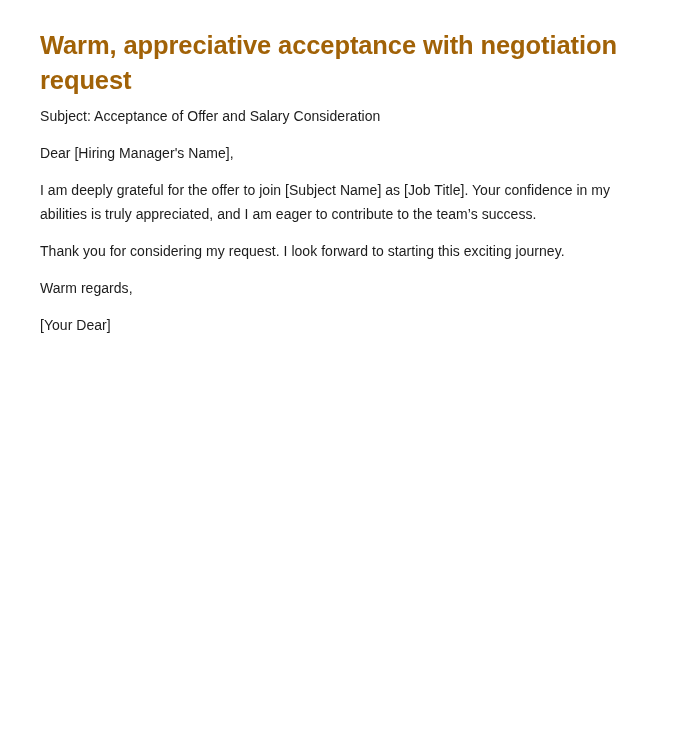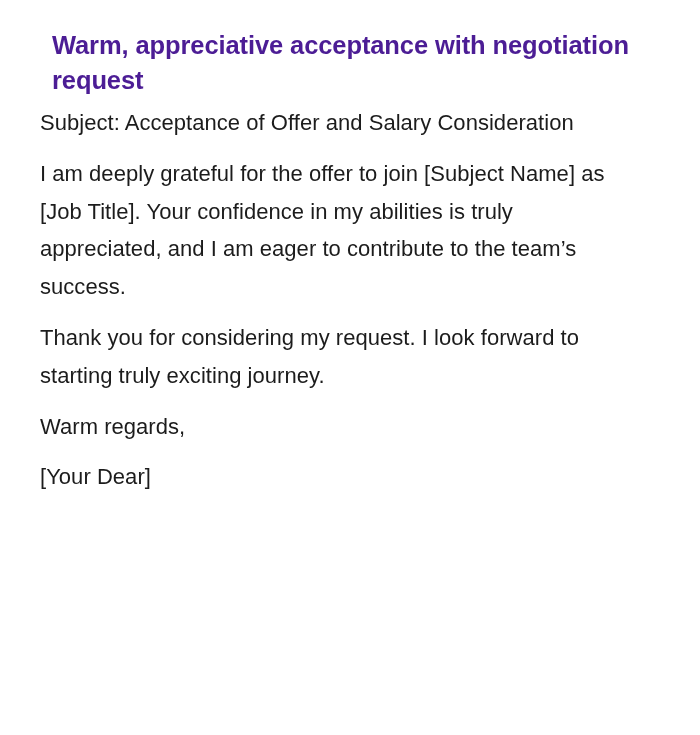--- a/index.html
+++ b/index.html
@@ -14,58 +14,59 @@
     -webkit-font-smoothing: antialiased;
   }
   .letter {
     box-sizing: border-box;
     width: 700px;
     min-height: 735px;
     padding: 28px 70px 30px 40px;
     background: #ffffff;
   }
   .letter-title {
-    margin: 0 0 6px 12px;
+    margin: 0 0 6px 0;
     font-size: 25.5px;
     line-height: 1.37;
     font-weight: 700;
-    color: #4c1d95;
+    color: #a16207;
     letter-spacing: -0.1px;
     max-width: 590px;
   }
   .letter-body {
     max-width: 592px;
   }
   .letter-para {
     margin: 0 0 13px 0;
-    font-size: 22px;
+    font-size: 14px;
     line-height: 1.72;
     color: #1c1c1c;
     font-weight: 400;
     letter-spacing: 0.04px;
   }
   .letter-para:last-child {
     margin-bottom: 0;
   }
 </style>
 </head>
 <body>
 
 <div class="letter">
 
   <h1 class="letter-title">Warm, appreciative acceptance with negotiation request</h1>
 
   <div class="letter-body">
 
     <p class="letter-para">Subject: Acceptance of Offer and Salary Consideration</p>
 
+    <p class="letter-para">Dear [Hiring Manager's Name],</p>
 
     <p class="letter-para">I am deeply grateful for the offer to join [Subject Name] as [Job Title]. Your confidence in my abilities is truly appreciated, and I am eager to contribute to the team’s success.</p>
 
 
-    <p class="letter-para">Thank you for considering my request. I look forward to starting truly exciting journey.</p>
+    <p class="letter-para">Thank you for considering my request. I look forward to starting this exciting journey.</p>
 
     <p class="letter-para">Warm regards,</p>
 
     <p class="letter-para">[Your Dear]</p>
 
   </div>
 </div>
 
 </body></html>

